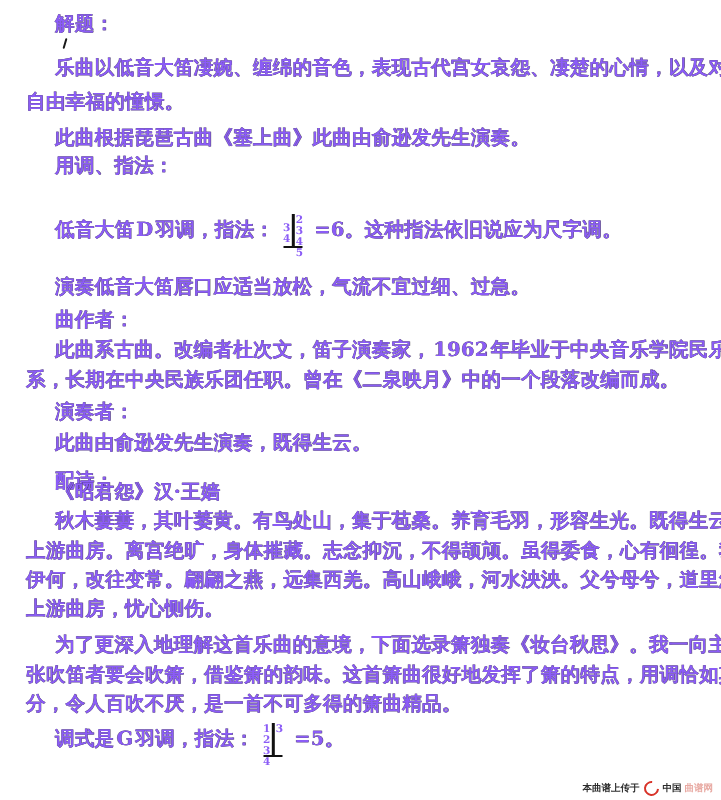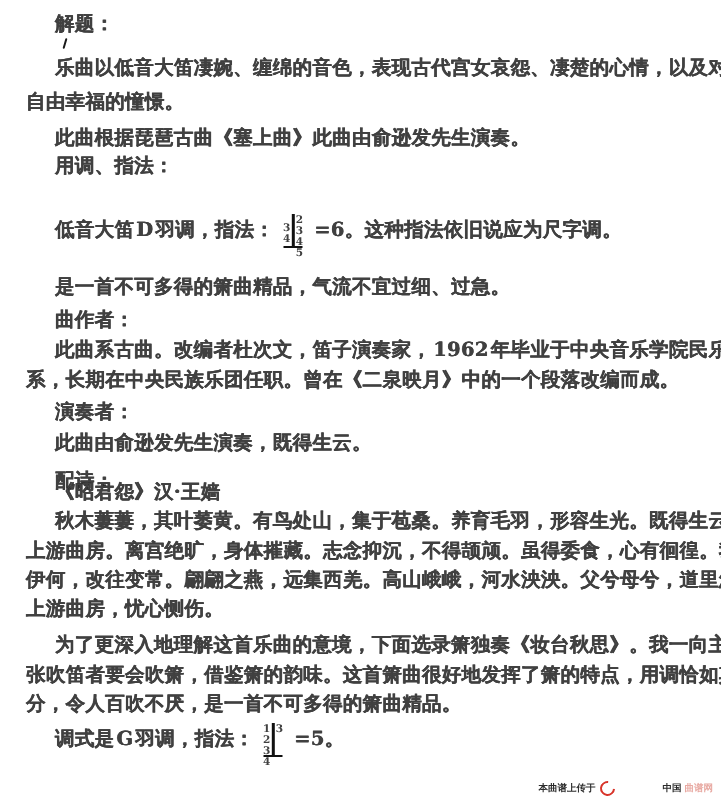--- a/index.html
+++ b/index.html
@@ -31,21 +31,21 @@
     padding: 0;
   }
 
   .line {
     position: absolute;
     white-space: nowrap;
     font-size: 19.5px;
     line-height: 1;
     font-weight: 700;
     letter-spacing: 0.3px;
-    color: #404040;
+    color: #8b5cf6;
     font-family: "DejaVu Serif", "Liberation Serif", serif;
     text-rendering: geometricPrecision;
   }
 
   .line.indent { left: 55px; }
   .line.flush  { left: 26px; text-align: center; }
 
   
   .line span.t {
     display: inline-block;
@@ -121,21 +121,21 @@
     right: 8px;
     bottom: 4px;
     display: flex;
     align-items: center;
     gap: 3px;
     font-size: 9.5px;
     font-weight: 700;
     font-family: "DejaVu Sans", "Liberation Sans", sans-serif;
     white-space: nowrap;
   }
-  .footer .f-dark { color: #2b2b2b; margin-left: 44px; }
+  .footer .f-dark { color: #2b2b2b; }
   .footer .f-fade { color: #e8a9a2; }
   .footer .c-logo {
     display: inline-block;
     width: 11px;
     height: 11px;
     border: 2px solid #d8342a;
     border-radius: 50%;
     border-right-color: transparent;
     transform: rotate(-40deg);
     margin: 0 1px;
@@ -179,21 +179,21 @@
           <span>5</span>
         </span>
         <span class="col left low">
           <span>3</span>
           <span>4</span>
         </span>
       </span><span class="t eqnum">=6。</span><span class="t">这种指法依旧说应为尺字调。</span>
     </div>
 
     <div class="line indent" style="top:277px">
-      <span class="t">是一首不可多得的箫曲精品，气流不宜过细、过急。</span>
+      <span class="t">演奏低音大笛唇口应适当放松，气流不宜过细、过急。</span>
     </div>
 
     <div class="line indent" style="top:310px">
       <span class="t">曲作者：</span>
     </div>
     <div class="line indent" style="top:340px">
       <span class="t">此曲系古曲。改编者杜次文，笛子演奏家，</span><span class="t latin">1962</span><span class="t">年毕业于中央音乐学院民乐</span>
     </div>
     <div class="line flush" style="top:370px">
       <span class="t">系，长期在中央民族乐团任职。曾在《二泉映月》中的一个段落改编而成。</span>

